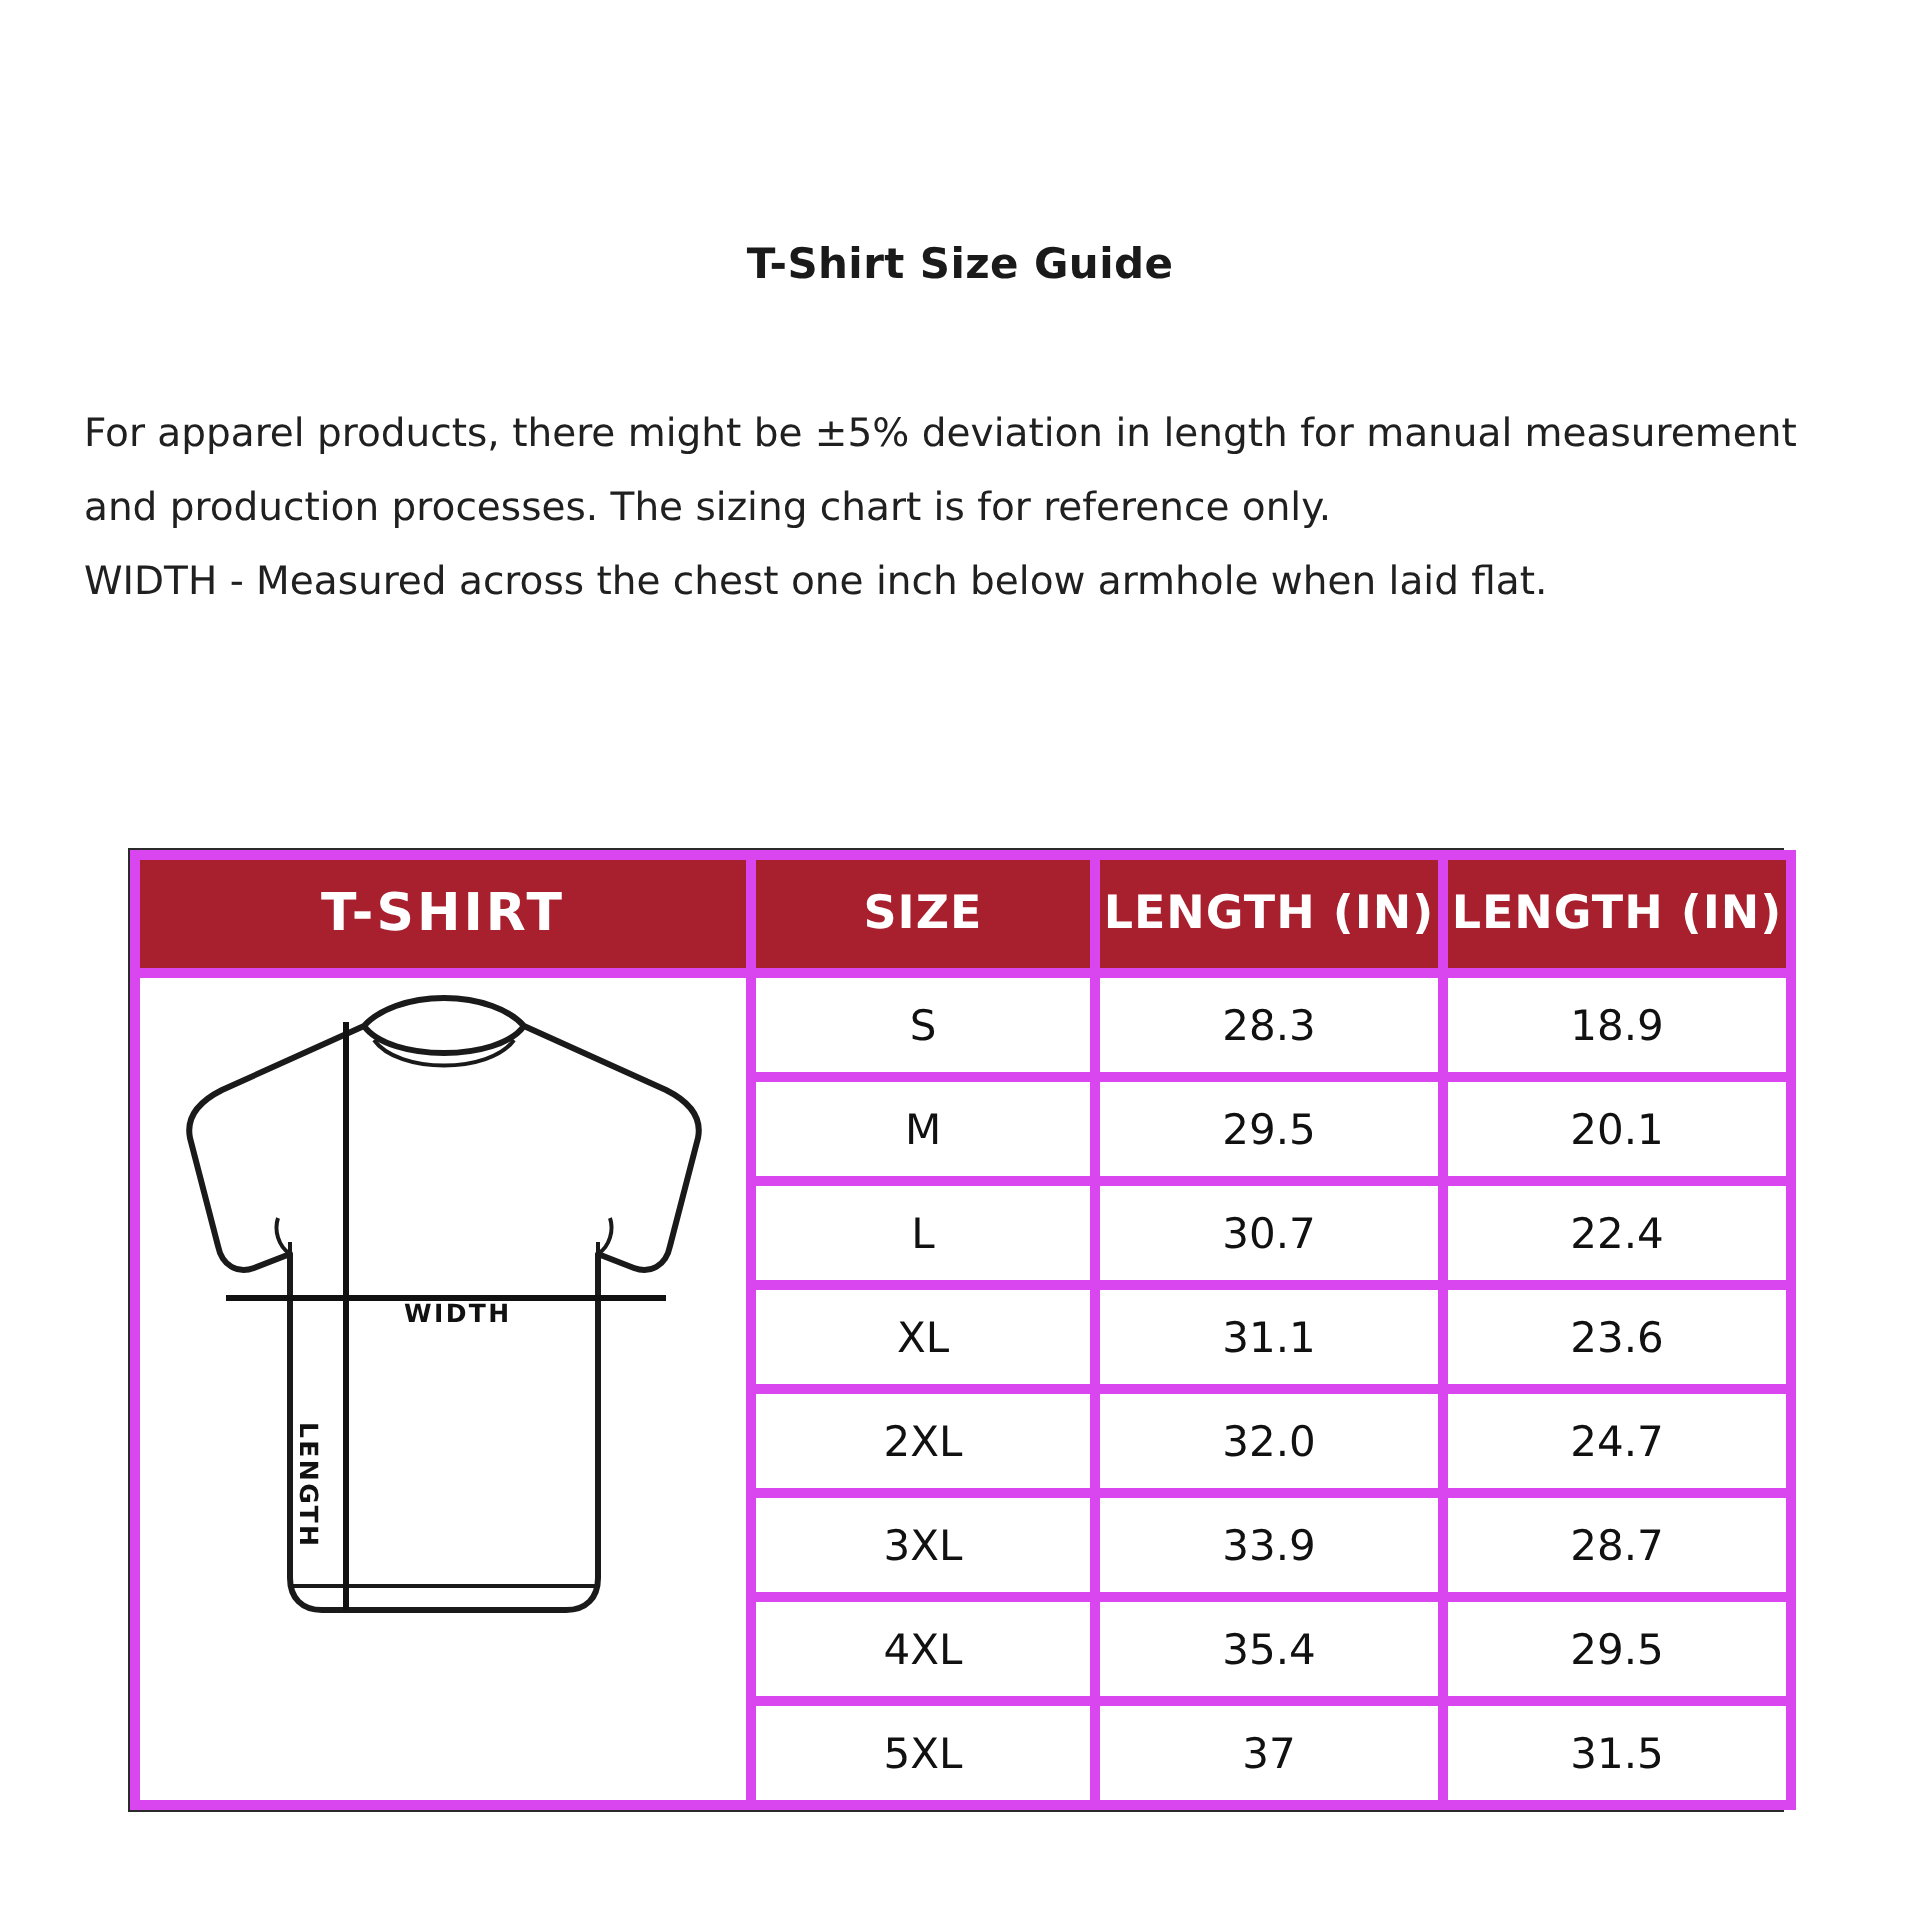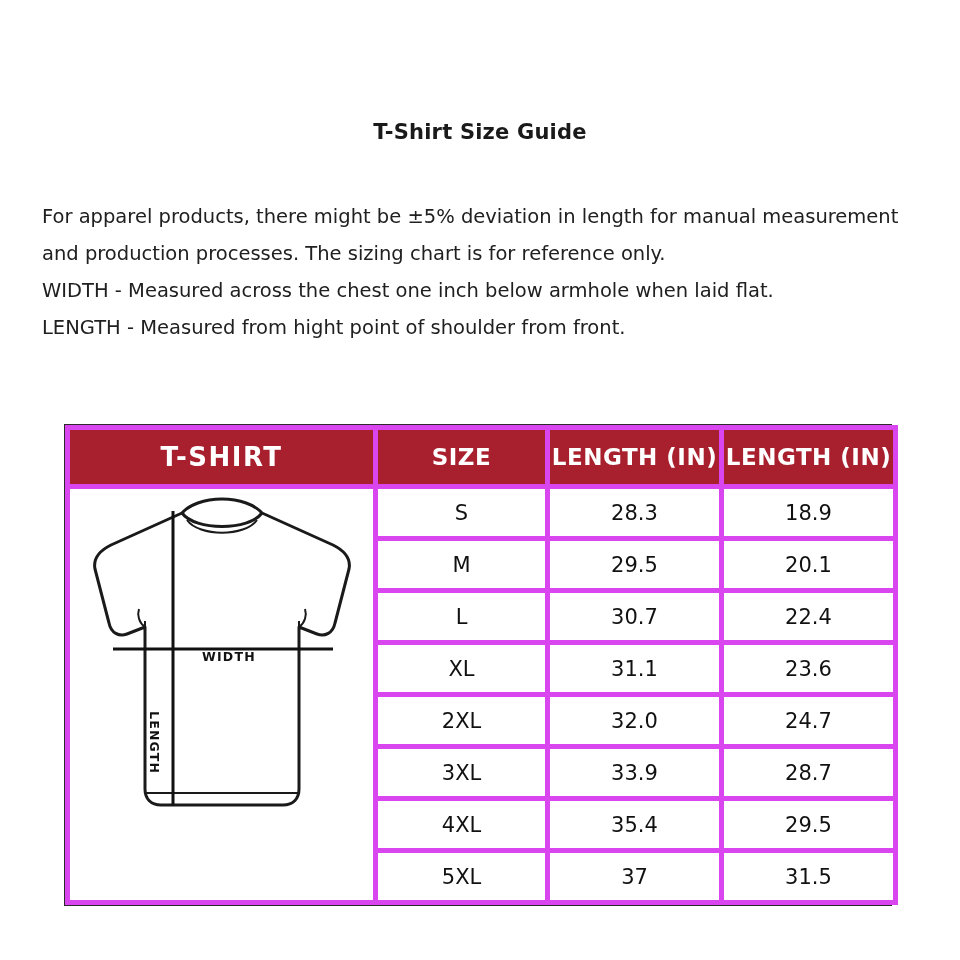--- a/index.html
+++ b/index.html
@@ -138,21 +138,20 @@
 </head>
 <body>
 
 <div class="page">
 
   <div class="title">T-Shirt Size Guide</div>
 
   <div class="intro">
     <p class="para">For apparel products, there might be ±5% deviation in length for manual measurement and production processes. The sizing chart is for reference only.</p>
     <p>WIDTH - Measured across the chest one inch below armhole when laid flat.</p>
-    <p>LENGTH - Measured from hight point of shoulder from front.</p>
   </div>
 
   <div class="table-wrap">
     <table class="size-table">
       <colgroup>
         <col class="c-brand">
         <col class="c-size">
         <col class="c-len">
         <col class="c-wid">
       </colgroup>

